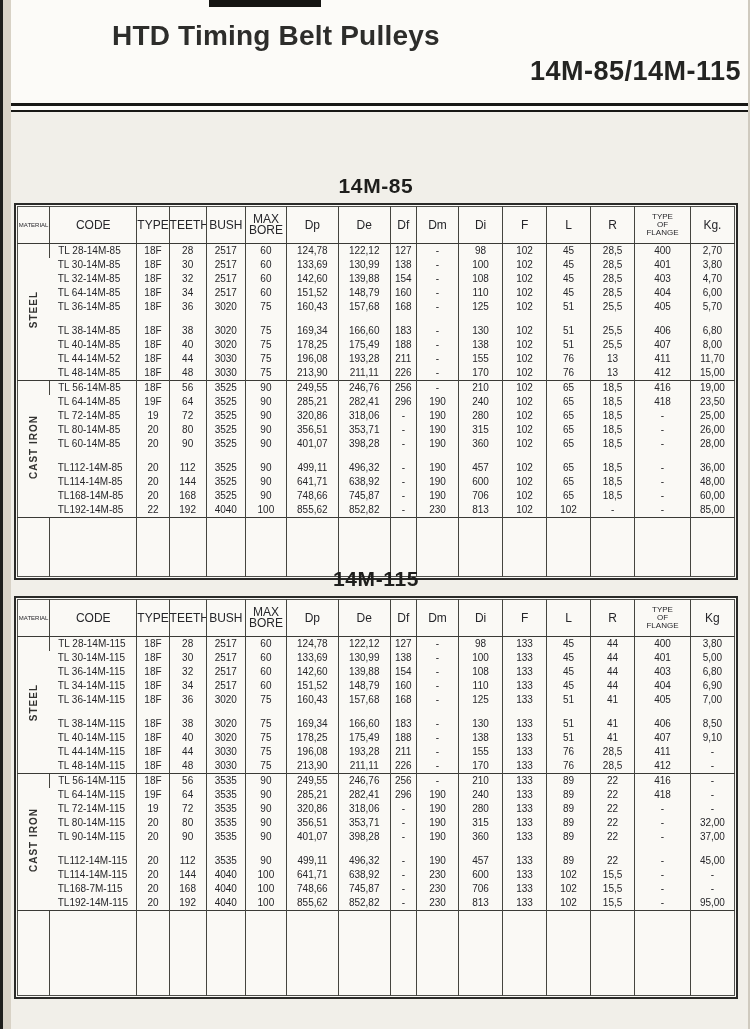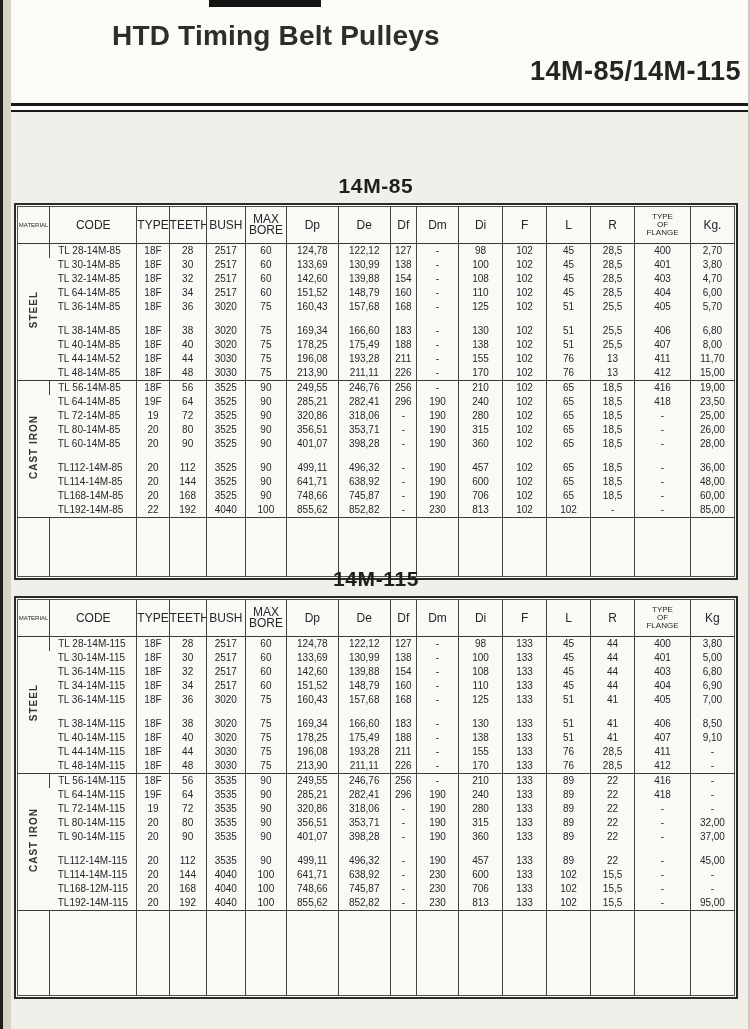--- a/index.html
+++ b/index.html
@@ -814,21 +814,21 @@
                 <td class="num">-</td>
                 <td class="num">230</td>
                 <td class="num">600</td>
                 <td class="num">133</td>
                 <td class="num">102</td>
                 <td class="num">15,5</td>
                 <td class="num">-</td>
                 <td class="num">-</td>
               </tr>
               <tr>
-                <td class="code">TL168-12M-115</td>
+                <td class="code">TL168-7M-115</td>
                 <td class="num">20</td>
                 <td class="num">168</td>
                 <td class="num">4040</td>
                 <td class="num">100</td>
                 <td class="num">748,66</td>
                 <td class="num">745,87</td>
                 <td class="num">-</td>
                 <td class="num">230</td>
                 <td class="num">706</td>
                 <td class="num">133</td>

